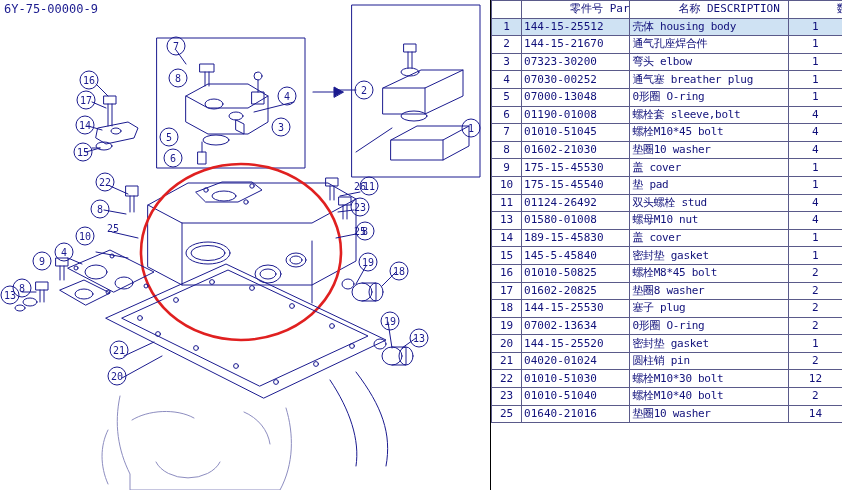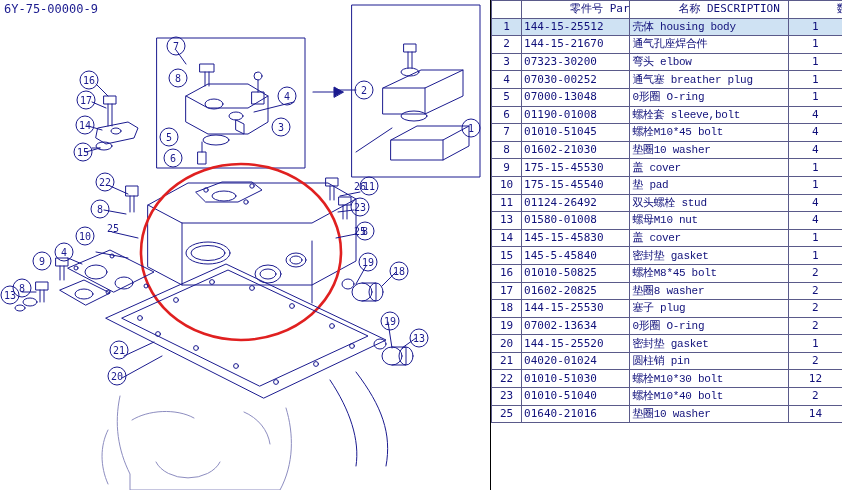--- a/index.html
+++ b/index.html
@@ -69,21 +69,21 @@
     color: #10107a;
     padding-left: 48px;
   }
   col.c-no  { width: 30px; }
   col.c-pn  { width: 108px; }
   col.c-desc{ width: 158px; }
   col.c-qty { width: 54px; }
   td.no  { text-align: center; }
   td.qty { text-align: center; }
   tr.sel td { background: #cfe2f3; }
-  .desc-cn { letter-spacing: -0.3px; font-family: Liberation Mono, monospace; }
+  .desc-cn { letter-spacing: -0.3px; }
 </style>
 </head>
 <body>
 
 <div id="page">
 
   <div id="drawing-pane">
     <div id="drawing-title">6Y-75-00000-9</div>
 
     <svg id="drawing-svg" width="490" height="490" viewBox="0 0 490 490">
@@ -380,21 +380,21 @@
             <td class="qty">4</td>
           </tr>
           <tr>
             <td class="no">13</td>
             <td>01580-01008</td>
             <td class="desc-cn">螺母M10 nut</td>
             <td class="qty">4</td>
           </tr>
           <tr>
             <td class="no">14</td>
-            <td>145-15-45830</td>
+            <td>189-15-45830</td>
             <td class="desc-cn">盖 cover</td>
             <td class="qty">1</td>
           </tr>
           <tr>
             <td class="no">15</td>
             <td>145-5-45840</td>
             <td class="desc-cn">密封垫 gasket</td>
             <td class="qty">1</td>
           </tr>
           <tr>

